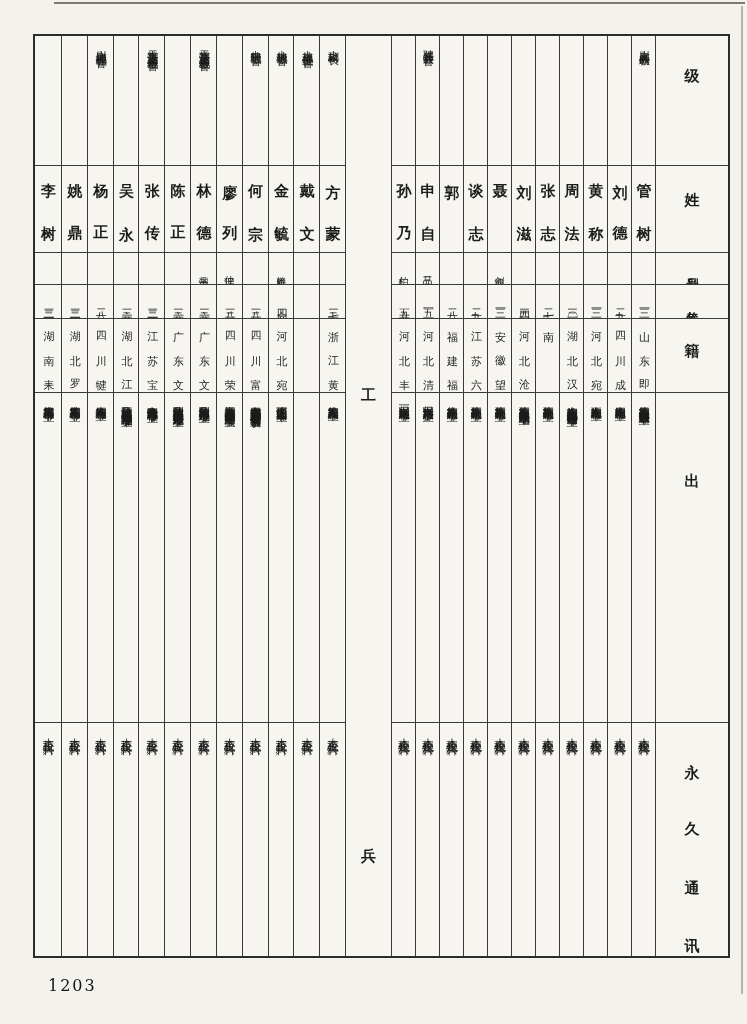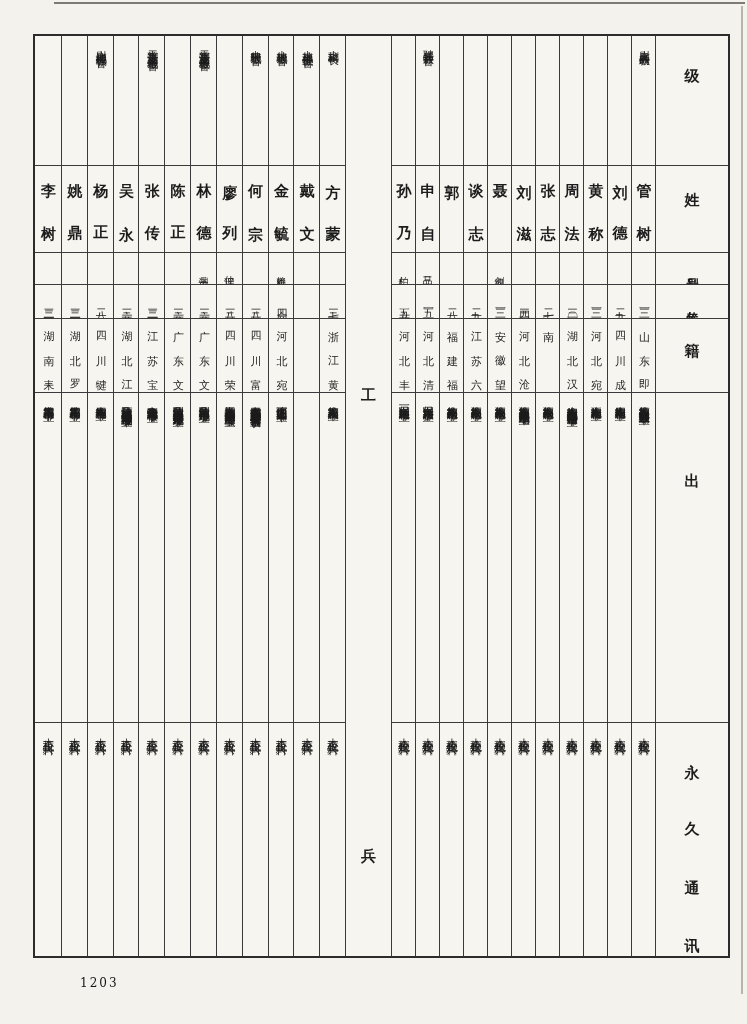--- a/index.html
+++ b/index.html
@@ -56,21 +56,21 @@
   .hdr-alias  {font-size:12px;line-height:13px;height:auto;letter-spacing:1px;}
   .hdr-age    {font-size:12px;line-height:13px;height:auto;letter-spacing:1px;}
   .hdr-native {font-size:15px;line-height:16px;padding:12px 0;text-align-last:justify;}
   .hdr-origin {font-size:15px;line-height:16px;padding:68px 0;text-align-last:justify;}
   .hdr-address{font-size:15px;line-height:16px;padding:28px 0;text-align-last:justify;}
   
   .divider-cell{flex:1;border-bottom:none;}
   .divider-text{font-size:15px;font-weight:700;line-height:16px;padding-top:340px;padding-bottom:360px;text-align-last:justify;}
   .page-number{
     position:absolute;left:48px;top:976px;
-    font-size:12px;letter-spacing:2px;color:#141414;margin-left:32px;
+    font-size:16px;letter-spacing:2px;color:#141414;
   }
 </style>
 </head>
 <body>
 
 <div class="scan">
   <div class="scan-edge-top"></div>
   <div class="scan-edge-right"></div>
 
   <div class="table" id="roster-table">

